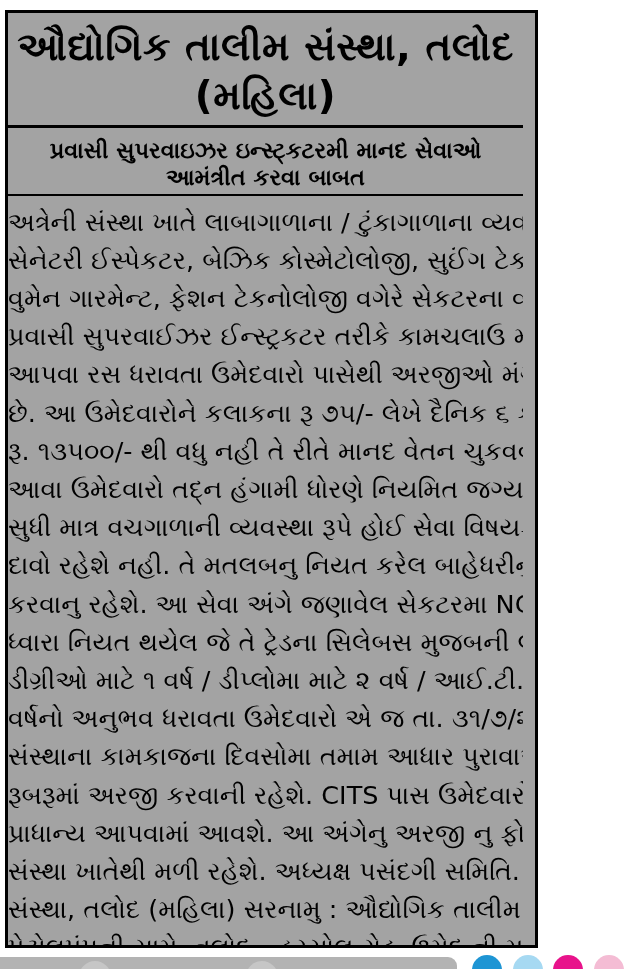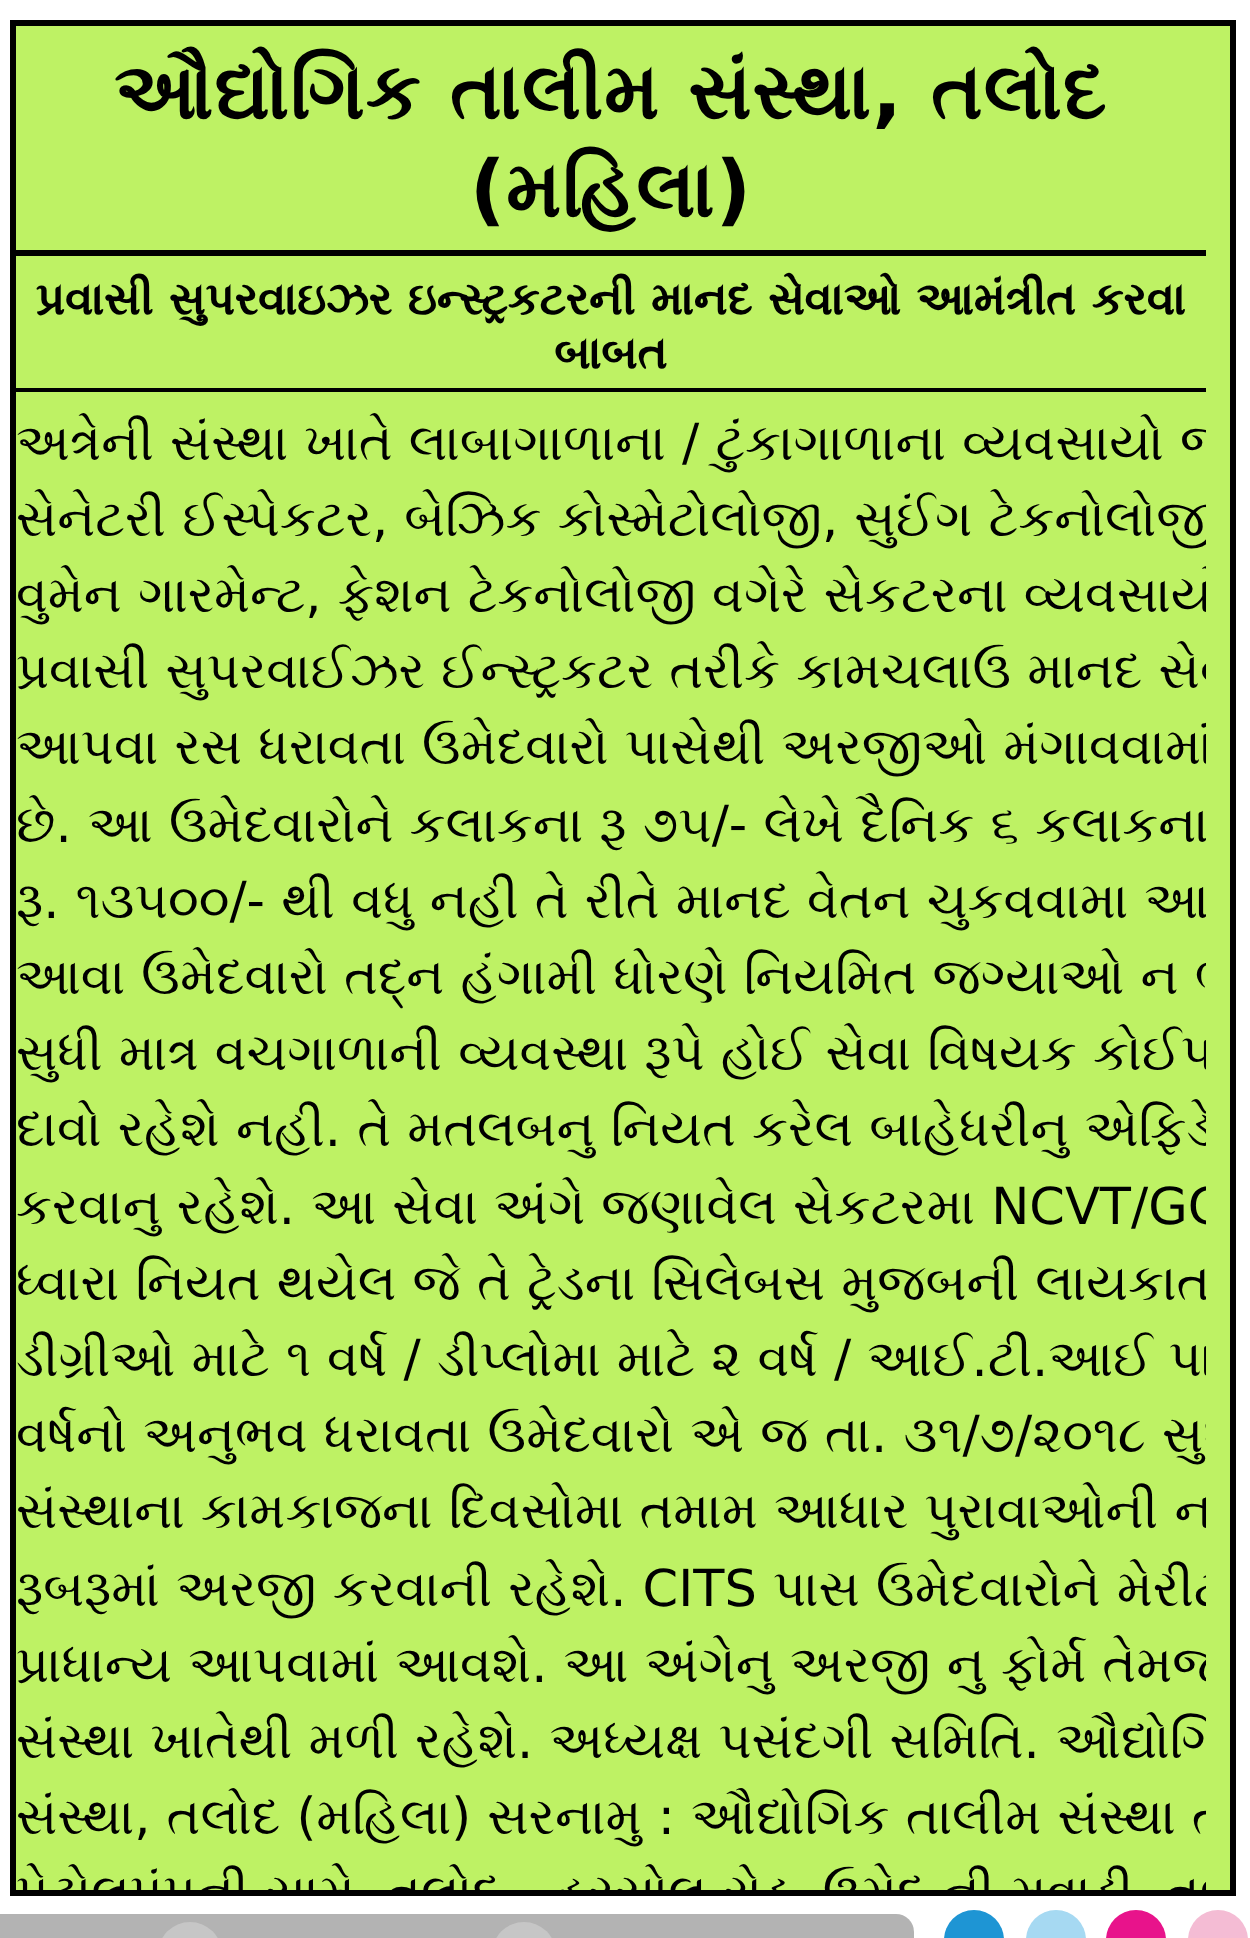--- a/index.html
+++ b/index.html
@@ -10,24 +10,24 @@
     height: 969px;
     background: #ffffff;
     overflow: hidden;
     font-family: "DejaVu Sans", sans-serif;
     color: #000000;
   }
   .doc-box {
     position: absolute;
     left: 5px;
     top: 10px;
-    width: 613px;
+    width: 533px;
     height: 938px;
     border: 3px solid #000000;
-    background: #bef264;
+    background: #a3a3a3;
     overflow: hidden;
     padding: 6px 12px 4px 0;
   }
   .doc-title {
     text-align: center;
     margin-top: 4px;
   }
   .doc-title span {
     display: inline-block;
     font-size: 39px;
@@ -106,21 +106,21 @@
 <body>
 
 <div class="page">
   <div class="doc-box">
 
     <div class="doc-title">
       <span>ઔદ્યોગિક તાલીમ સંસ્થા, તલોદ (મહિલા)</span>
     </div>
 
     <div class="doc-subtitle">
-      <span>પ્રવાસી સુપરવાઇઝર ઇન્સ્ટ્રકટરની માનદ સેવાઓ આમંત્રીત કરવા બાબત</span>
+      <span>પ્રવાસી સુપરવાઇઝર ઇન્સ્ટ્કટરમી માનદ સેવાઓ આમંત્રીત કરવા બાબત</span>
     </div>
 
     <div class="doc-body">
       <div class="body-line">અત્રેની સંસ્થા ખાતે લાબાગાળાના / ટુંકાગાળાના વ્યવસાયો જેવા કે હેલ્થ</div>
       <div class="body-line">સેનેટરી ઈસ્પેકટર, બેઝિક કોસ્મેટોલોજી, સુઈંગ ટેકનોલોજી, મેન &amp;</div>
       <div class="body-line">વુમેન ગારમેન્ટ, ફેશન ટેકનોલોજી વગેરે સેકટરના વ્યવસાયો માટે</div>
       <div class="body-line">પ્રવાસી સુપરવાઈઝર ઈન્સ્ટ્રકટર તરીકે કામચલાઉ માનદ સેવાઓ</div>
       <div class="body-line">આપવા રસ ધરાવતા ઉમેદવારો  પાસેથી અરજીઓ મંગાવવામાં આવે</div>
       <div class="body-line">છે. આ ઉમેદવારોને કલાકના રૂ ૭૫/- લેખે દૈનિક ૬ કલાકના દરે માસિક</div>
       <div class="body-line">રૂ. ૧૩૫૦૦/- થી વધુ નહી તે રીતે માનદ વેતન ચુકવવામા આવશે.</div>

